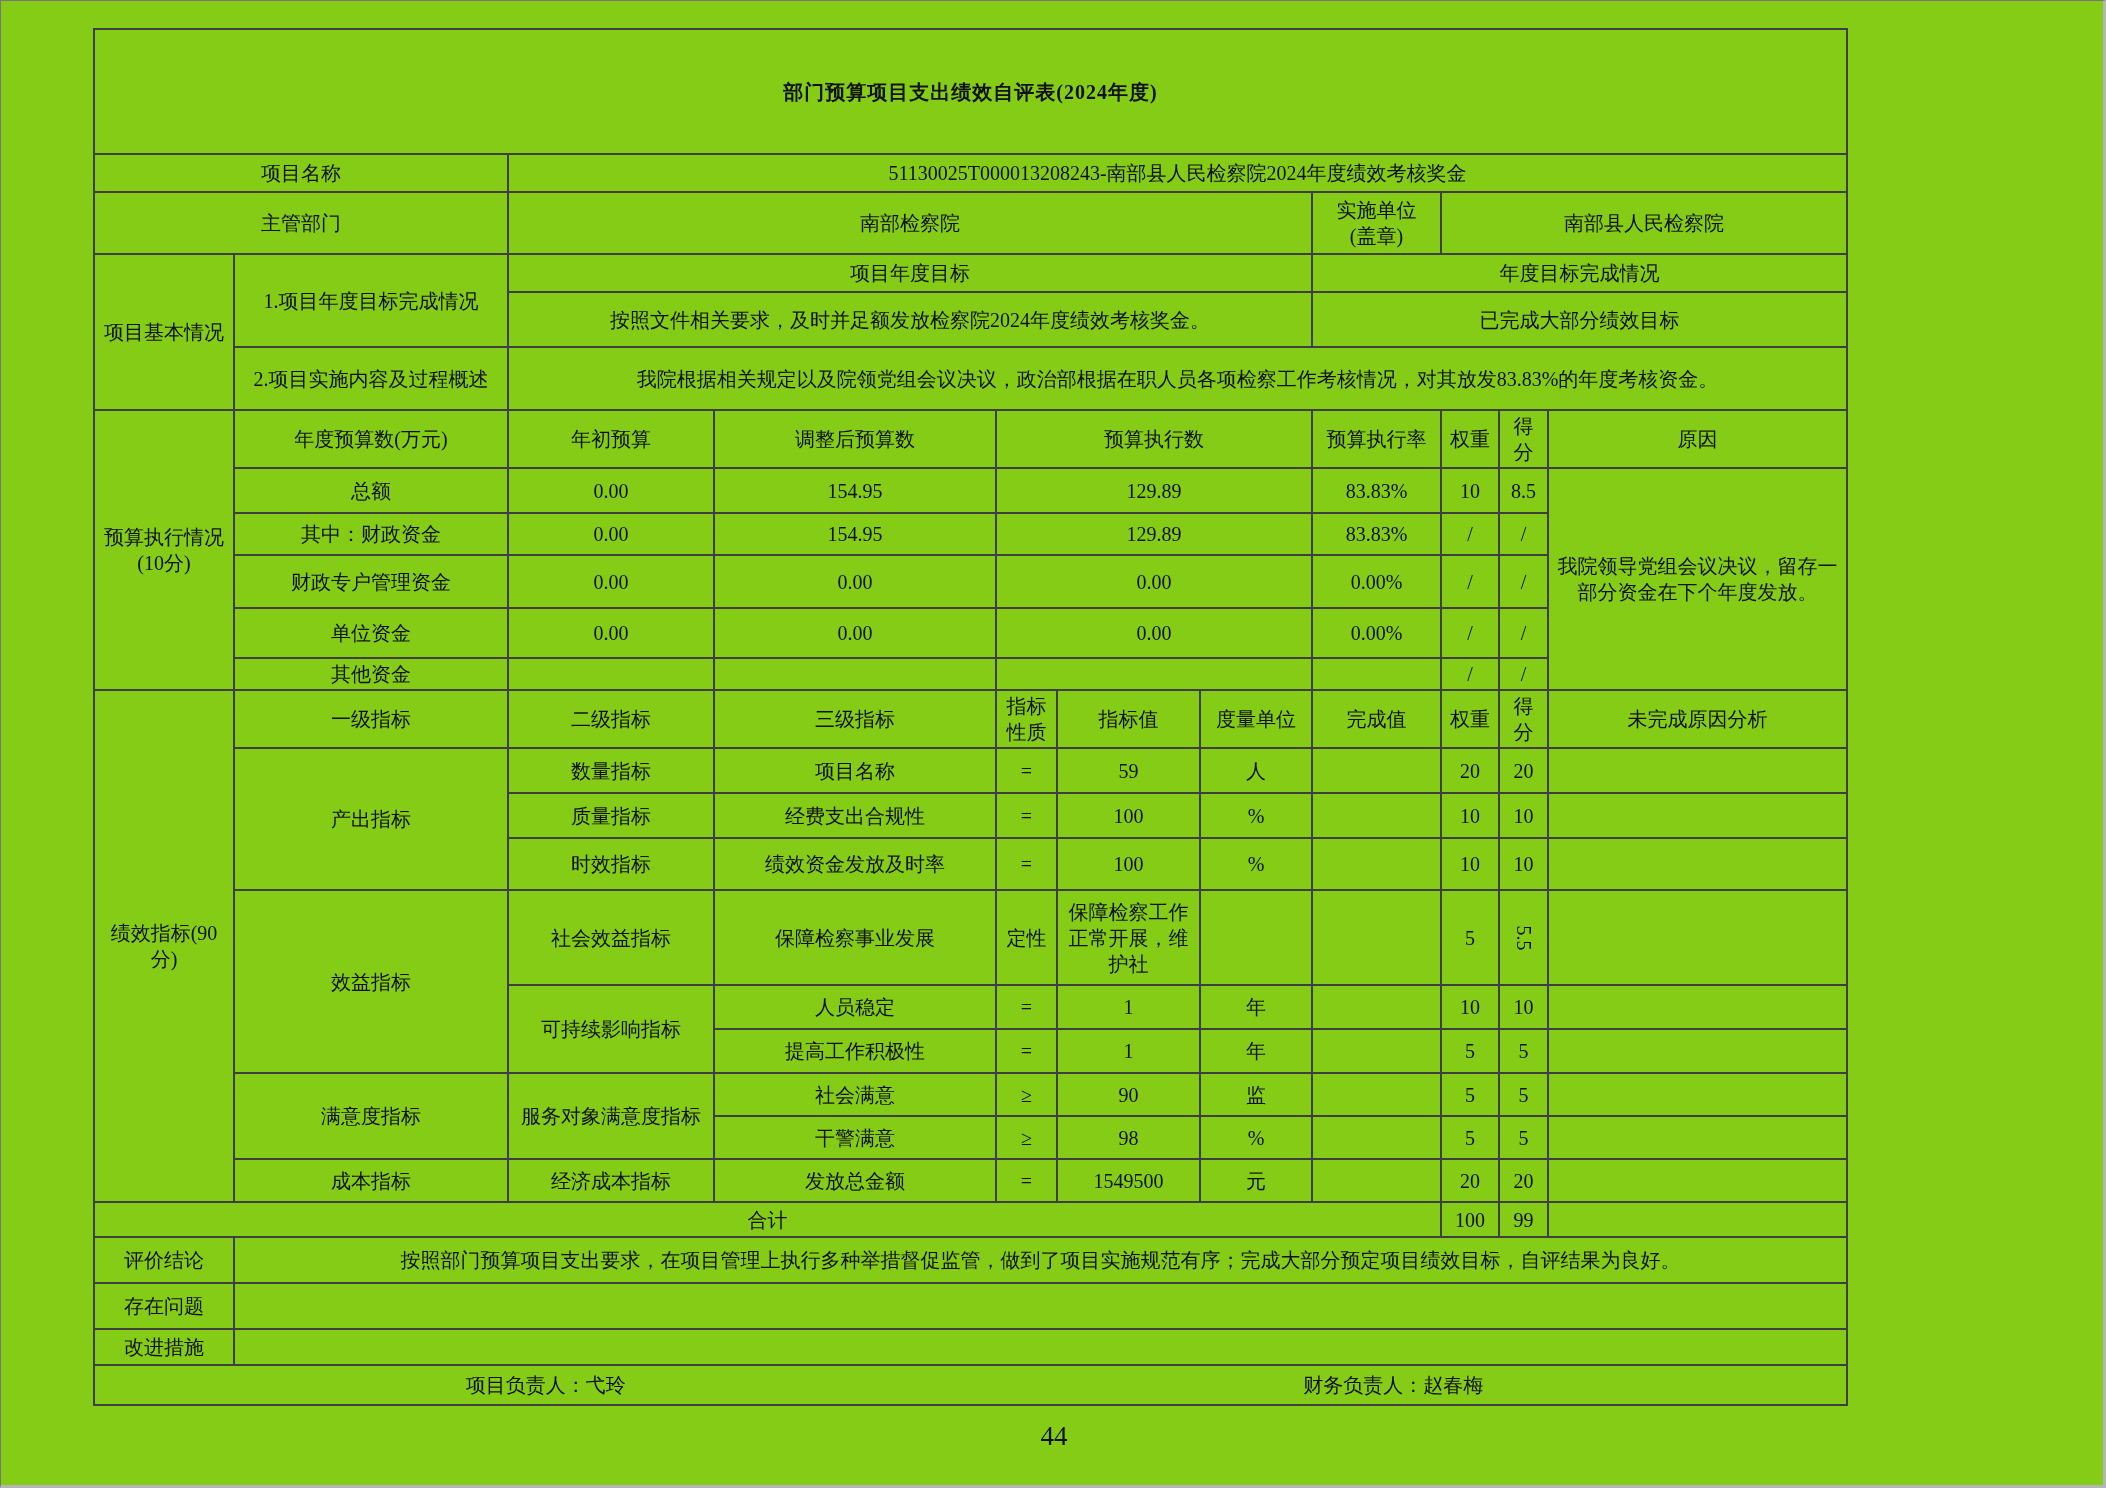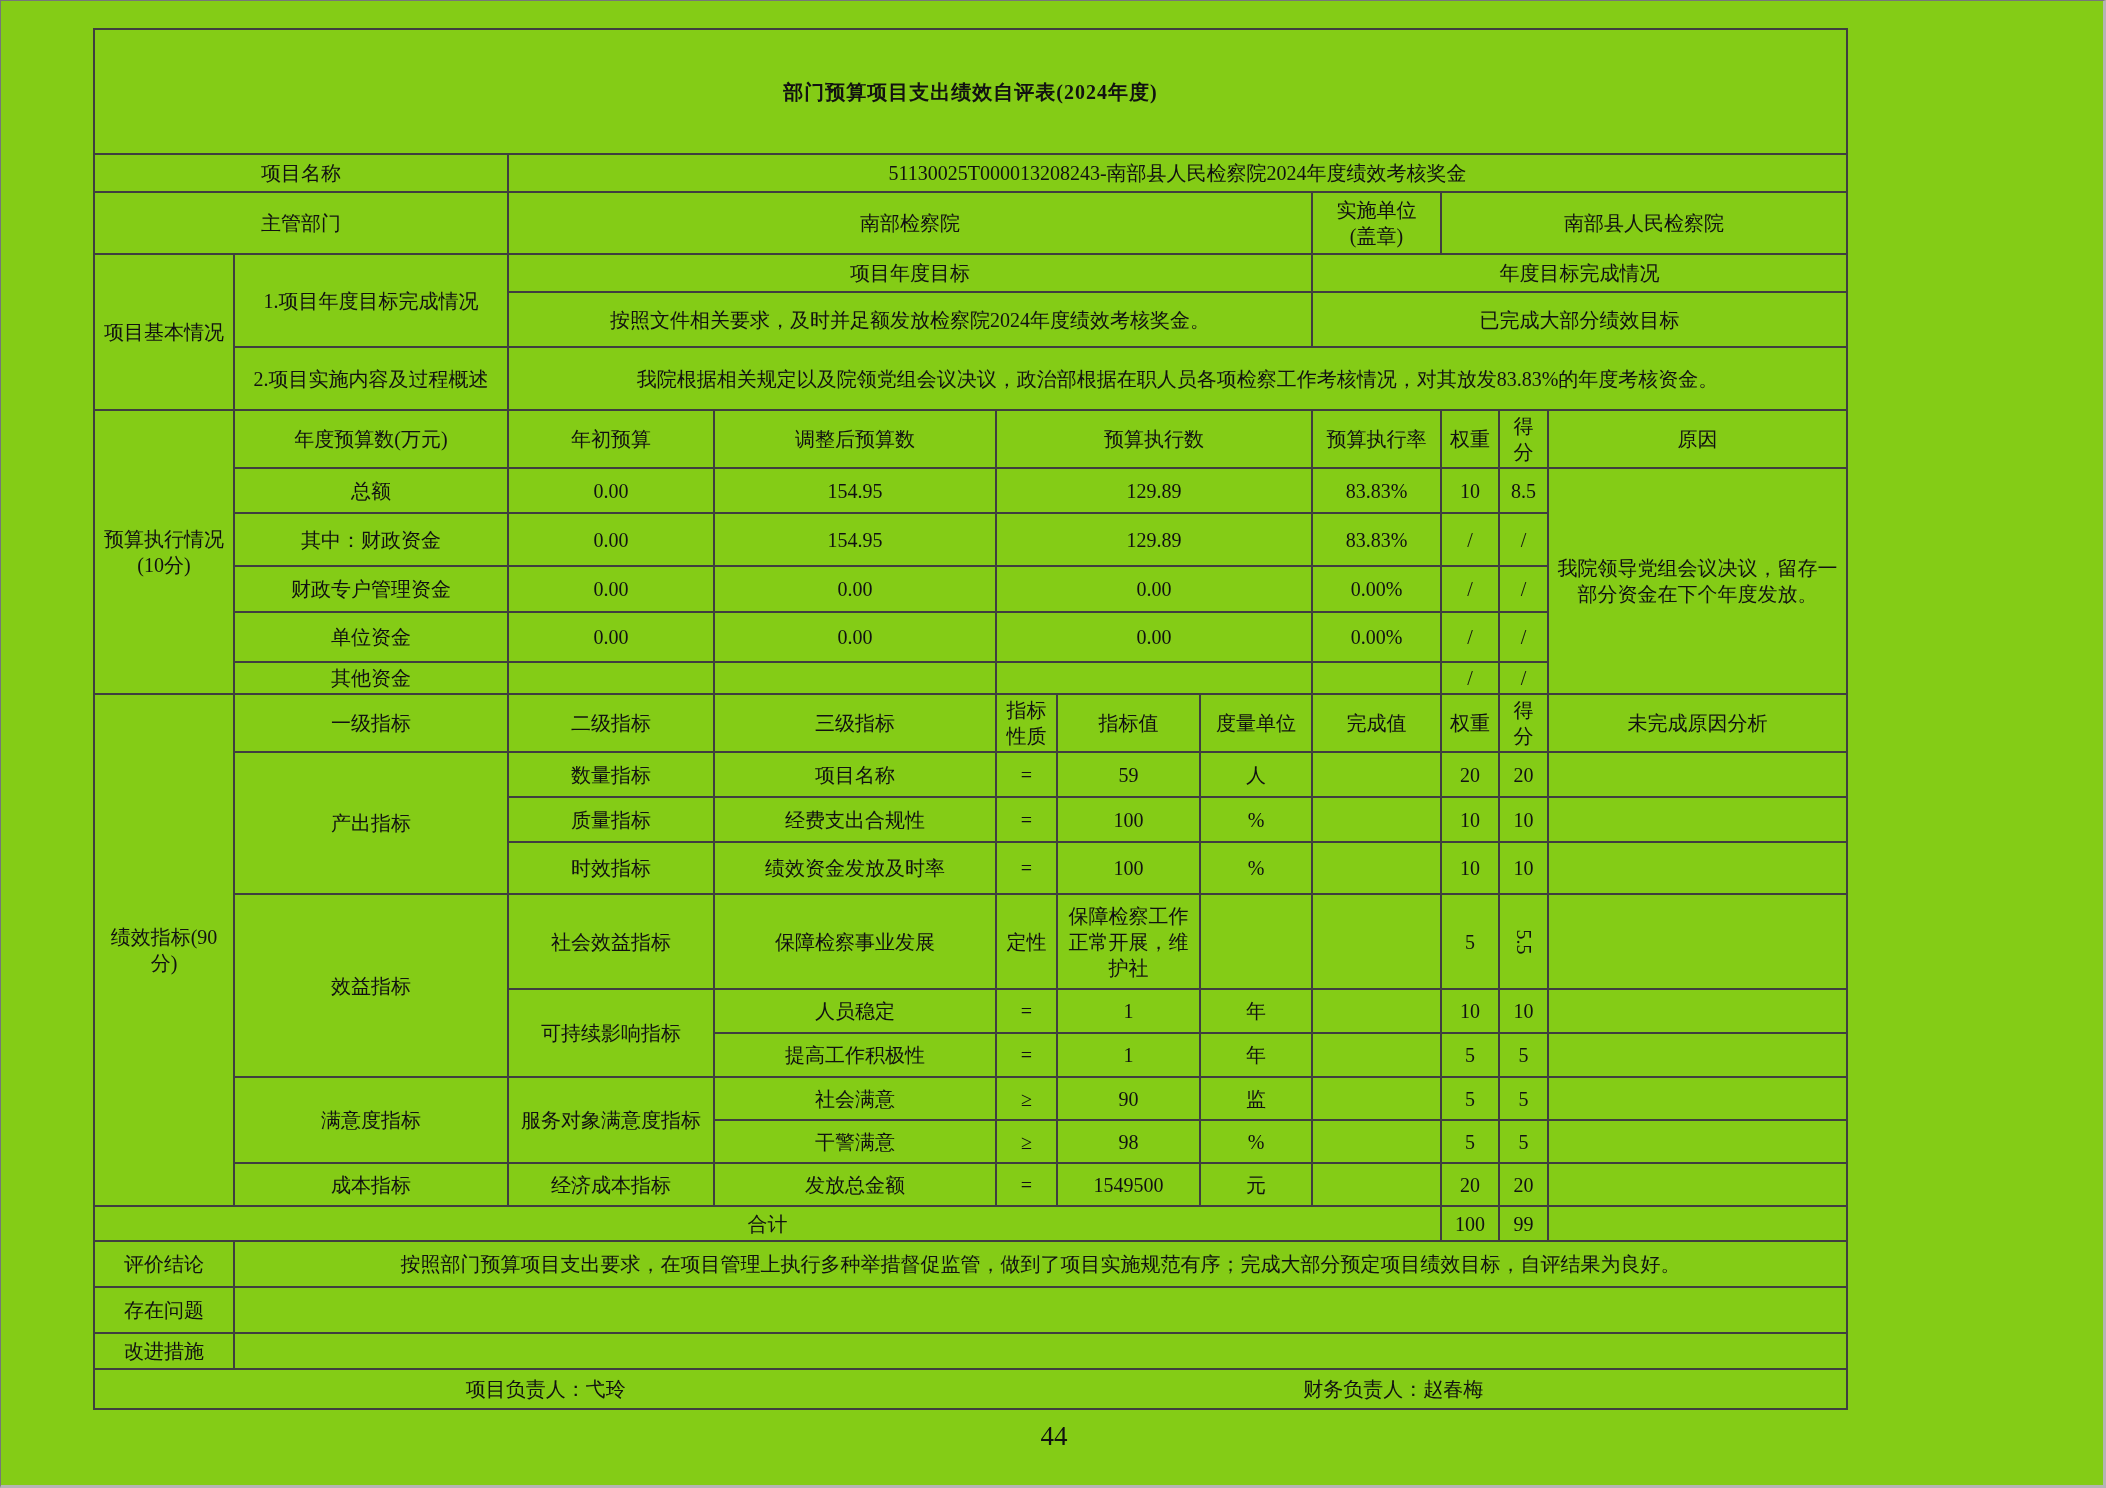--- a/index.html
+++ b/index.html
@@ -104,30 +104,30 @@
     <tr style="height:45px">
       <td>总额</td>
       <td>0.00</td>
       <td>154.95</td>
       <td colspan="3">129.89</td>
       <td>83.83%</td>
       <td>10</td>
       <td>8.5</td>
       <td rowspan="5" class="tl valtext" style="font-size:20px">我院领导党组会议决议，留存一部分资金在下个年度发放。</td>
     </tr>
-    <tr style="height:53px">
+    <tr style="height:42px">
       <td>其中：财政资金</td>
       <td>0.00</td>
       <td>154.95</td>
       <td colspan="3">129.89</td>
       <td>83.83%</td>
       <td>/</td>
       <td>/</td>
     </tr>
-    <tr style="height:46px">
+    <tr style="height:53px">
       <td>财政专户管理资金</td>
       <td>0.00</td>
       <td>0.00</td>
       <td colspan="3">0.00</td>
       <td>0.00%</td>
       <td>/</td>
       <td>/</td>
     </tr>
     <tr style="height:50px">
       <td>单位资金</td>

